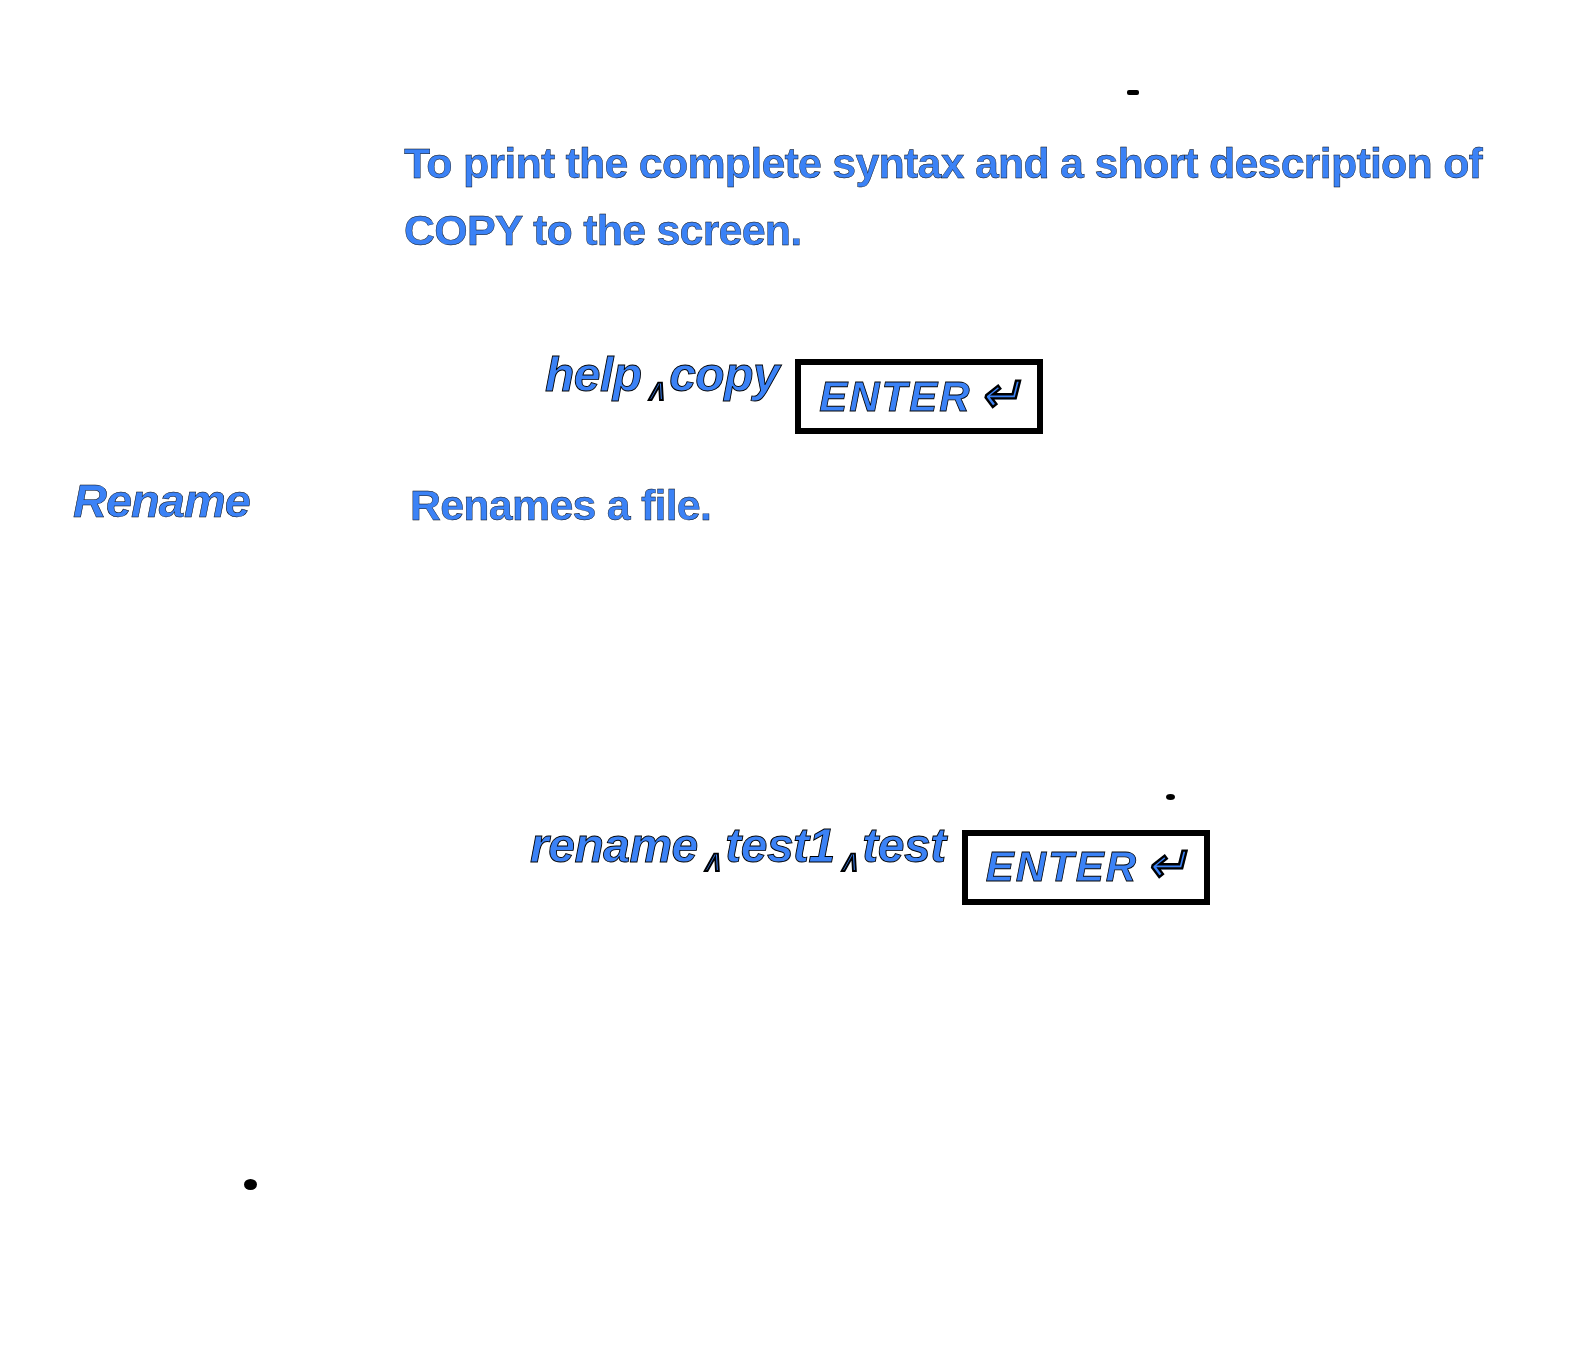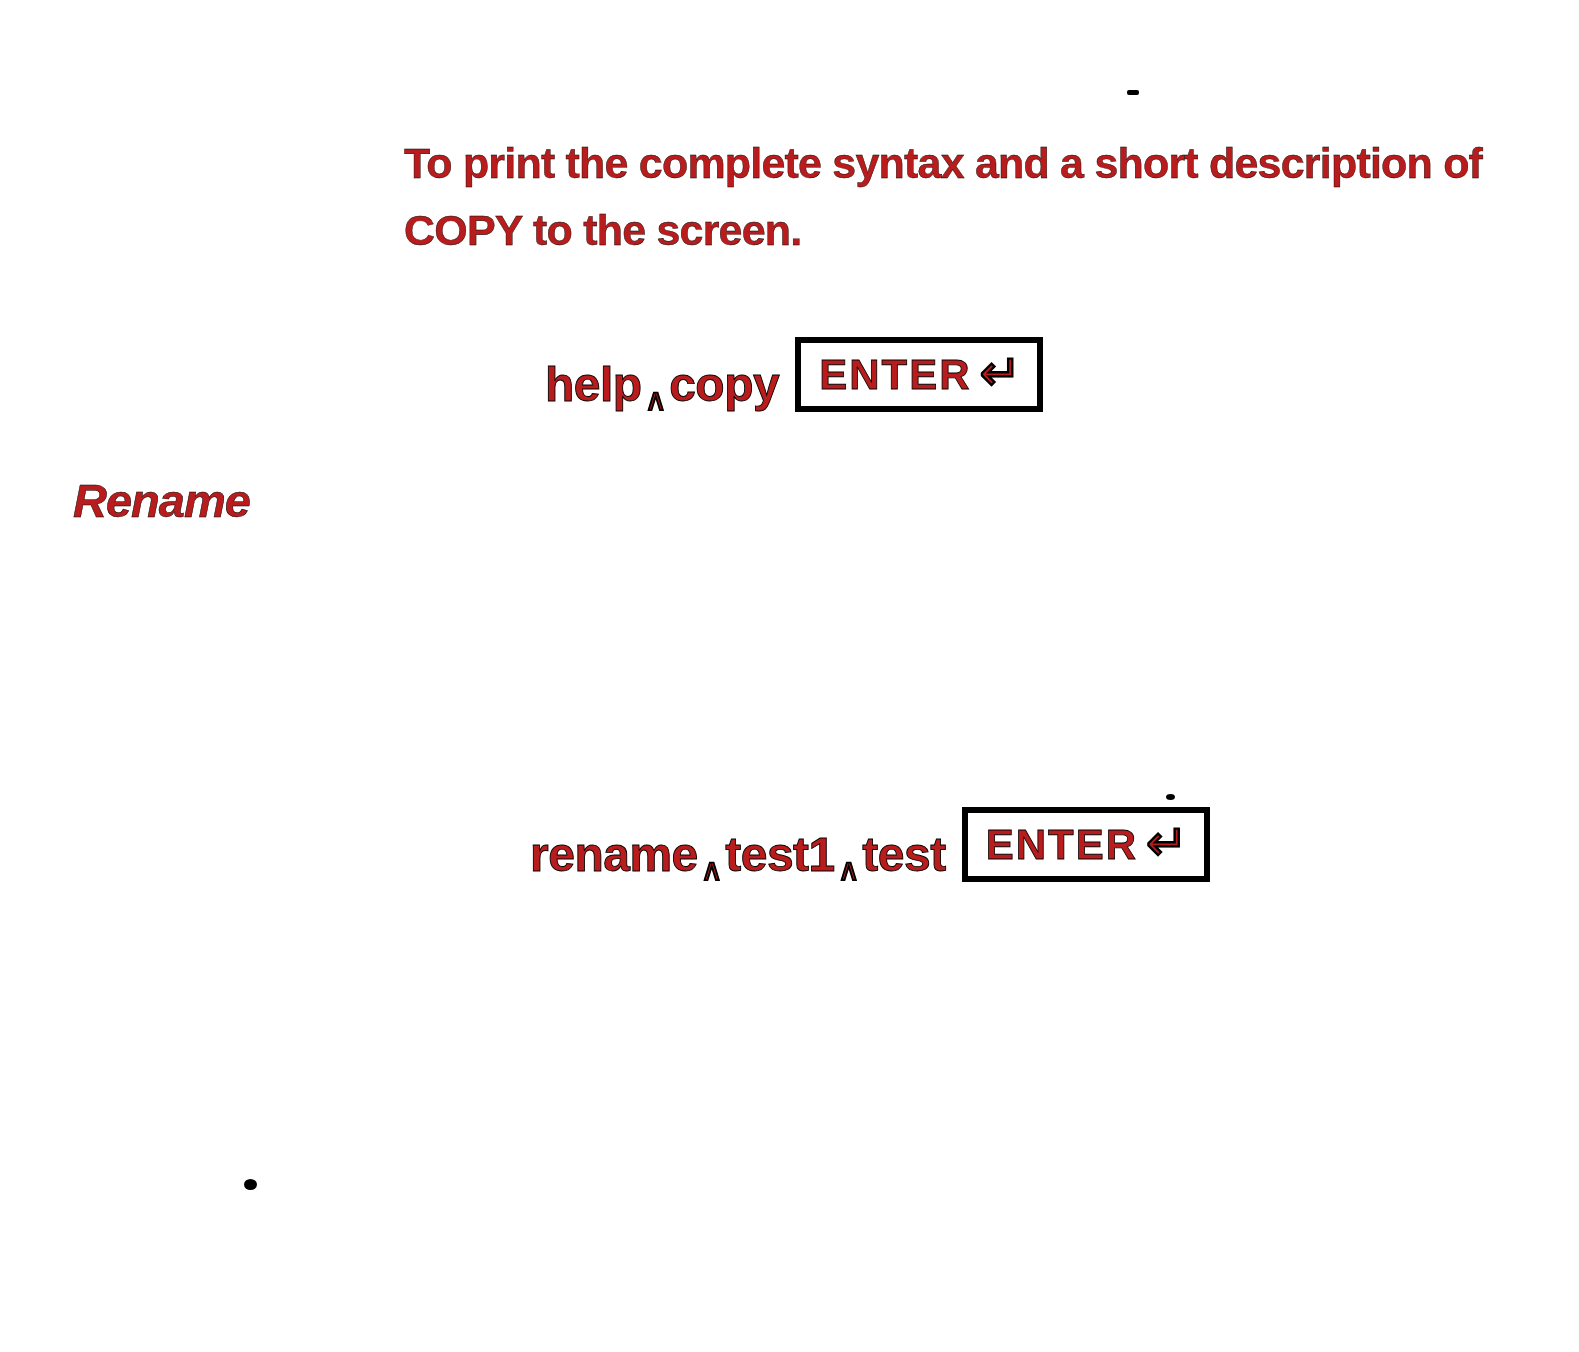--- a/index.html
+++ b/index.html
@@ -5,21 +5,21 @@
   html, body {
     margin: 0;
     padding: 0;
     background: #ffffff;
   }
   .page {
     position: relative;
     width: 1579px;
     height: 1352px;
     background: #ffffff;
-    color: #b91c1c;
+    color: #3b82f6;
     font-family: "Liberation Sans", sans-serif;
     overflow: hidden;
   }
   .para {
     position: absolute;
     margin: 0;
     font-size: 43px;
     font-weight: 700;
     letter-spacing: -0.8px;
     line-height: 67px;
@@ -31,22 +31,23 @@
     margin: 0;
     font-size: 47px;
     font-weight: 700;
     font-style: italic;
     letter-spacing: -1px;
     -webkit-text-stroke: 0.5px #000;
   }
   .cmd-row {
     position: absolute;
     display: flex;
-    align-items: flex-end;
+    align-items: center;
     gap: 16px;
+    font-style: italic;
   }
   .cmd {
     font-size: 48px;
     font-weight: 700;
     letter-spacing: -0.5px;
     -webkit-text-stroke: 0.9px #000;
     white-space: nowrap;
   }
   .caret {
     display: inline-block;
@@ -99,20 +100,21 @@
   <div class="cmd-row" style="left:545px; top:337px; height:75px;">
     <span class="cmd"><span>help</span><span class="caret">∧</span><span>copy</span></span>
     <span class="enter-key">
       <span>ENTER</span>
       <span class="enter-symbol">↵</span>
     </span>
   </div>
 
   <h2 class="heading" style="left:73px; top:473px;">Rename</h2>
 
+  <p class="para" style="left:410px; top:472px;">Renames a file.</p>
 
 
   <div class="cmd-row" style="left:530px; top:808px; height:74px;">
     <span class="cmd"><span>rename</span><span class="caret">∧</span><span>test1</span><span class="caret">∧</span><span>test</span></span>
     <span class="enter-key">
       <span>ENTER</span>
       <span class="enter-symbol">↵</span>
     </span>
   </div>
 

